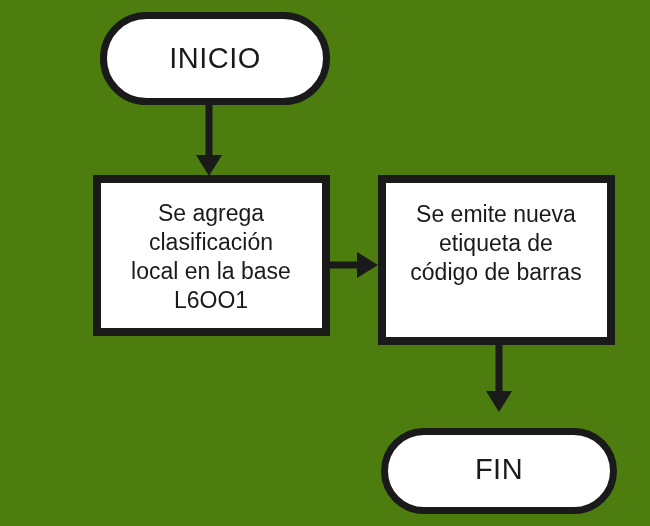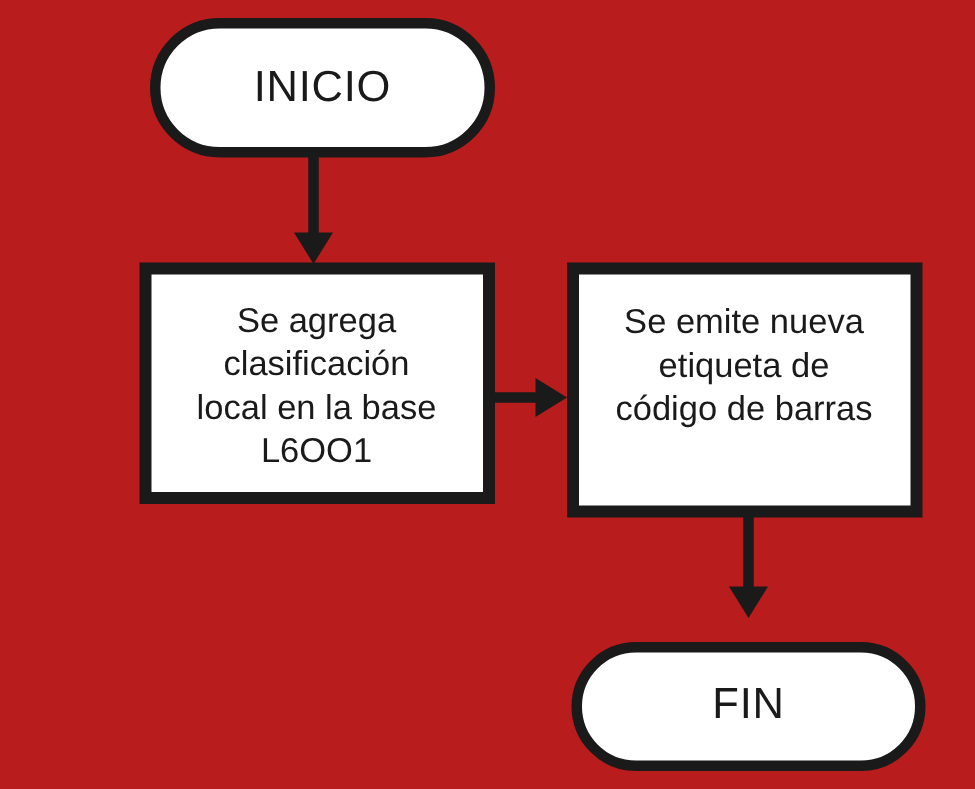--- a/index.html
+++ b/index.html
@@ -4,21 +4,21 @@
 <style>
   html, body {
     margin: 0;
     padding: 0;
     background: #ffffff;
   }
   #canvas {
     position: relative;
     width: 650px;
     height: 526px;
-    background: #b91c1c;
+    background: #4d7c0f;
     overflow: hidden;
     font-family: "Liberation Sans", sans-serif;
     text-align: right;
   }
   #flow-svg {
     position: absolute;
     left: 0;
     top: 0;
     width: 650px;
     height: 526px;

